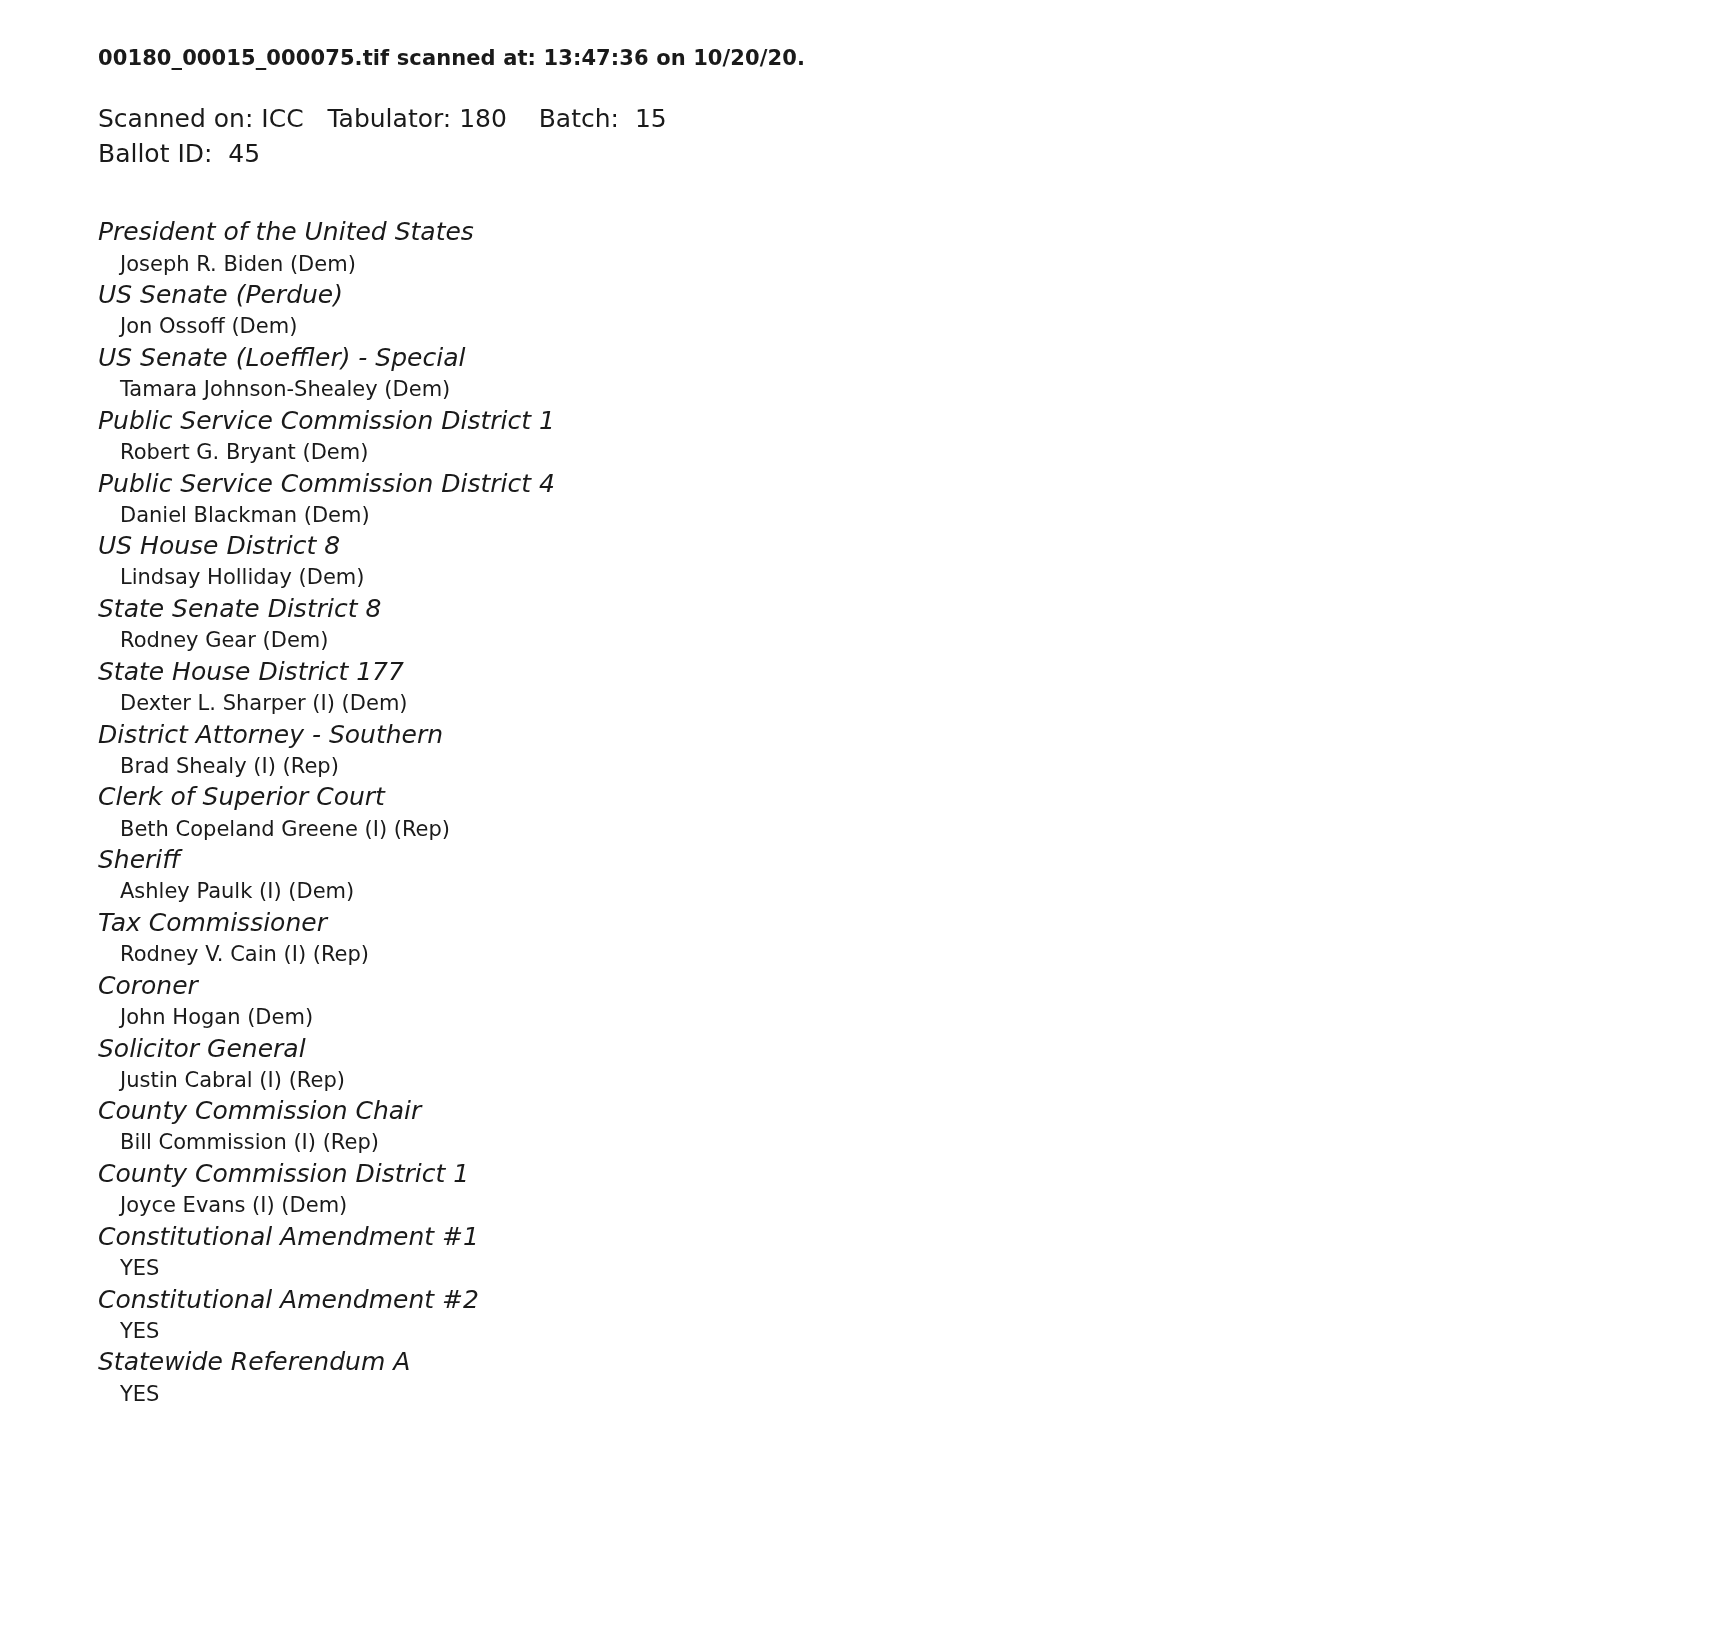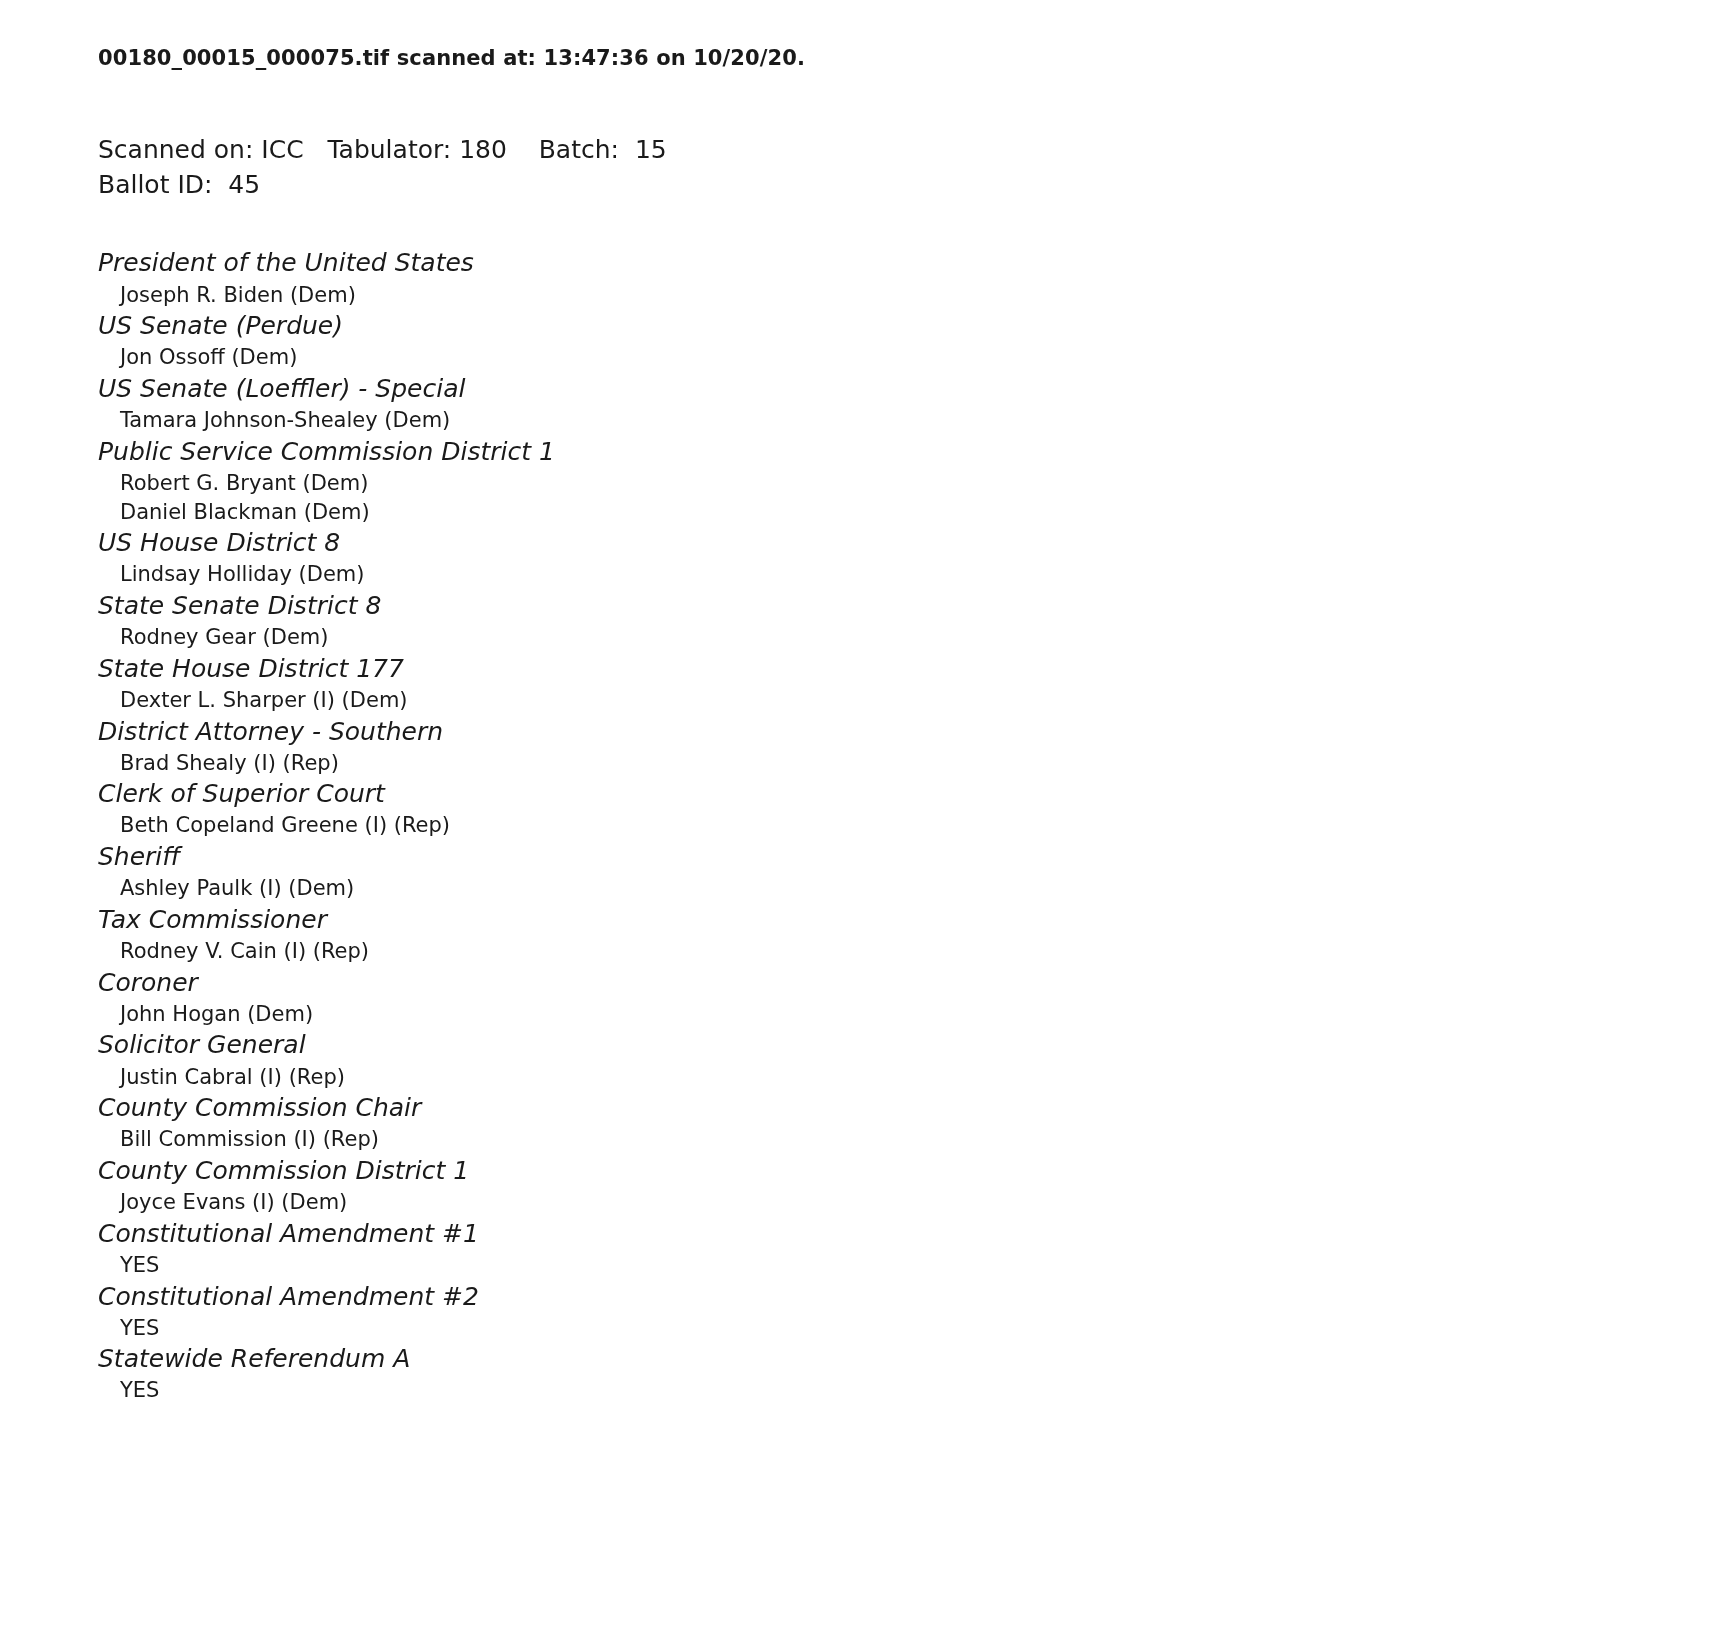--- a/index.html
+++ b/index.html
@@ -21,21 +21,21 @@
     padding: 44px 0 0 98px;
   }
   .scan-line {
     font-size: 21px;
     font-weight: 600;
     line-height: 1.4;
     letter-spacing: 0.1px;
     margin: 0 0 10px 0;
   }
   .meta-block {
-    margin-top: 60px;
+    margin-top: 29px;
     margin-bottom: 0;
   }
   .meta-line {
     font-size: 25px;
     line-height: 1.38;
     margin: 0;
     white-space: pre;
   }
   .contests {
     margin-top: 44px;
@@ -86,20 +86,21 @@
       <div class="contest-title">US Senate (Loeffler) - Special</div>
       <div class="contest-choice">Tamara Johnson-Shealey (Dem)</div>
     </div>
 
     <div class="contest">
       <div class="contest-title">Public Service Commission District 1</div>
       <div class="contest-choice">Robert G. Bryant (Dem)</div>
     </div>
 
     <div class="contest">
+      <div class="contest-title">Public Service Commission District 4</div>
       <div class="contest-choice">Daniel Blackman (Dem)</div>
     </div>
 
     <div class="contest">
       <div class="contest-title">US House District 8</div>
       <div class="contest-choice">Lindsay Holliday (Dem)</div>
     </div>
 
     <div class="contest">
       <div class="contest-title">State Senate District 8</div>

